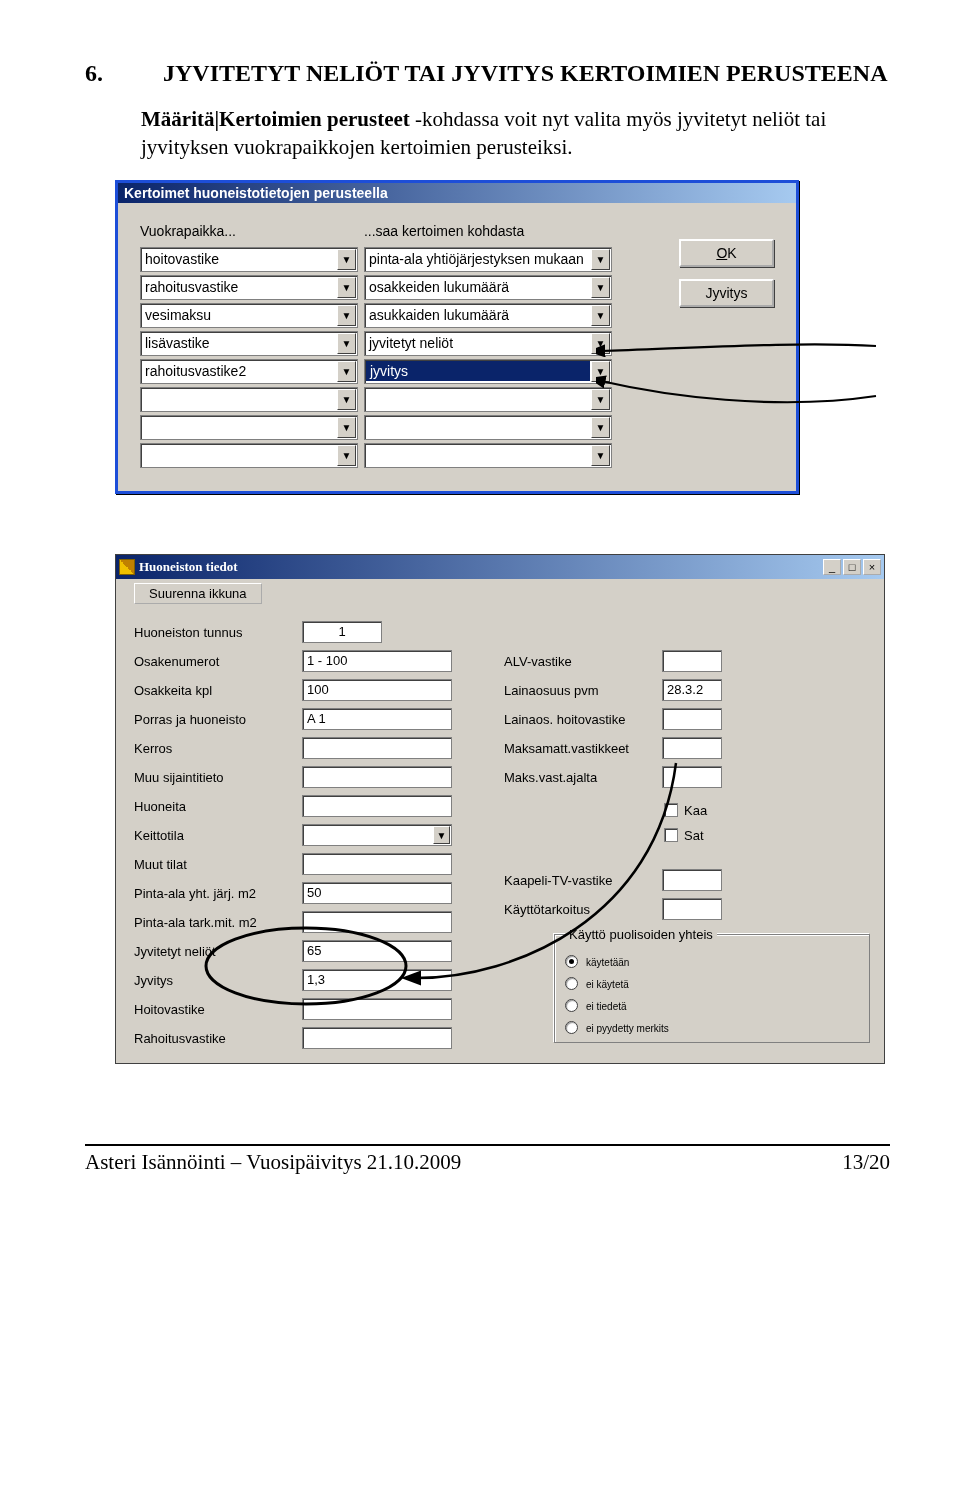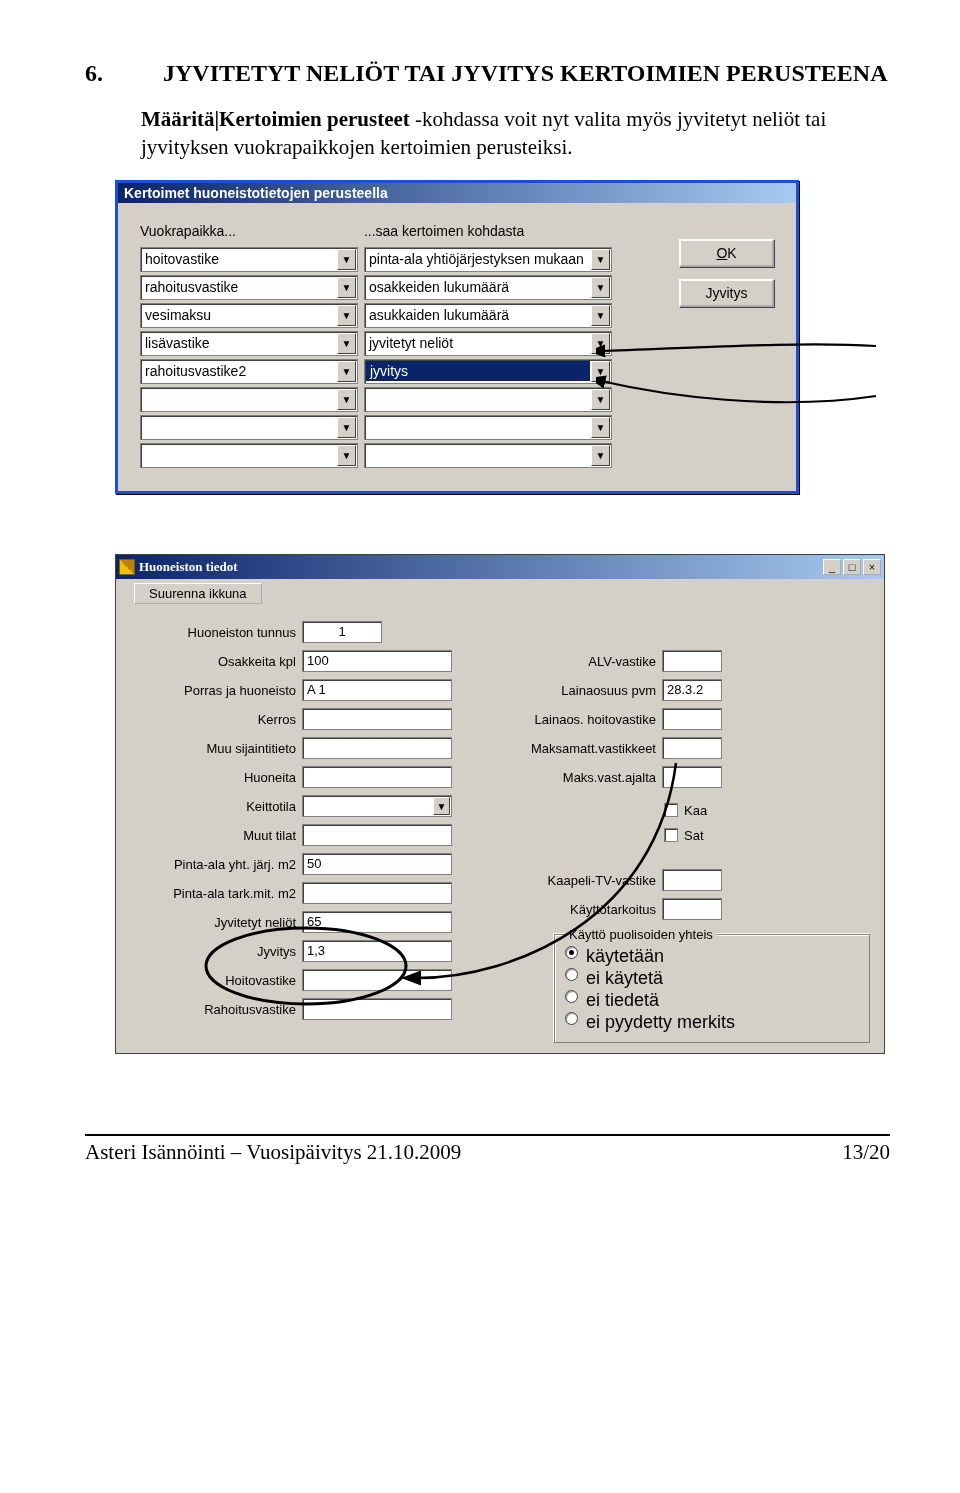--- a/index.html
+++ b/index.html
@@ -102,38 +102,38 @@
   .sysbtn { width:18px; height:16px; background:#d4d0c8; border:1px outset #fff; margin-left:2px; font-size:11px; text-align:center; line-height:14px; font-family:"Arial"; }
   .suurenna-tab {
     display:inline-block; background:#d4d0c8; border:1px outset #fff;
     padding: 2px 14px; margin: 4px 0 14px 18px; font-size:13px;
   }
   .dlg2-body { padding: 0 14px 10px 18px; position:relative; }
   .form-cols { display:flex; }
   .col-left { width: 370px; }
   .col-right { flex:1; }
   .frow { display:flex; align-items:center; height: 29px; }
-  .frow .lab { width: 168px; text-align:right; padding-right: 6px; font-size:13px; }
+  .frow .lab { width: 168px; text-align:left; padding-right: 20px; font-size:13px; }
   .col-right .frow .lab { width: 158px; }
   .inp {
     background:#fff; border:1px solid #808080;
     box-shadow: inset 1px 1px 0 #404040, inset -1px -1px 0 #fff;
     height: 22px; line-height:20px; padding:0 4px; font-size:13px;
   }
   .inp.center { text-align:center; }
   .w100 { width: 80px; } .w150 { width: 150px; }
   .combo-s { display:inline-flex; align-items:center; background:#fff; border:1px solid #808080;
     box-shadow: inset 1px 1px 0 #404040, inset -1px -1px 0 #fff; height:22px; width:150px; }
   .combo-s .combo-btn { height:18px; width:17px; }
   .chk { display:inline-flex; align-items:center; height:25px; }
   .chk .box { width:14px; height:14px; background:#fff; border:1px solid #808080;
     box-shadow: inset 1px 1px 0 #404040; margin-right:6px; }
   .grp { border:1px solid #808080; box-shadow: 1px 1px 0 #fff inset, -1px -1px 0 #fff; padding:6px 8px 8px 10px; margin-top: 4px; }
   .grp-title { position:relative; top:-14px; background:#d4d0c8; display:inline-block; padding:0 4px; font-size:13px; }
-  .radio-row { display:flex; align-items:flex-start; height:22px; font-size:18px; }
+  .radio-row { display:flex; align-items:flex-end; height:22px; font-size:10px; }
   .radio { width:13px; height:13px; border-radius:50%; border:1px solid #404040; background:#fff; margin-right:8px; position:relative; box-shadow: inset 1px 1px 1px #999; }
   .radio.on::after { content:""; position:absolute; width:5px; height:5px; background:#000; border-radius:50%; left:3px; top:3px; }
 
   .annot-svg { pointer-events:none; }
   .footer-wrap { margin-top: 60px; padding: 0 70px 20px 85px; }
   .hr { border:none; border-top:2px solid #000; margin:0 0 4px 0; }
   .footer { display:flex; justify-content:space-between; font-size:21px; }
 </style>
 </head>
 <body>
@@ -260,20 +260,24 @@
       <div class="sysbtn">□</div>
       <div class="sysbtn">×</div>
     </div>
     <div class="suurenna-tab">Suurenna ikkuna</div>
     <div class="dlg2-body">
       <div class="form-cols">
         <div class="col-left">
           <div class="frow">
               <span class="lab">Huoneiston tunnus</span>
               <span class="inp w100 center">1</span>
+            </div>
+          <div class="frow">
+              <span class="lab">Osakenumerot</span>
+              <span class="inp w150">1 - 100</span>
             </div>
           <div class="frow">
               <span class="lab">Osakkeita kpl</span>
               <span class="inp w150">100</span>
             </div>
           <div class="frow">
               <span class="lab">Porras ja huoneisto</span>
               <span class="inp w150">A 1</span>
             </div>
           <div class="frow">

